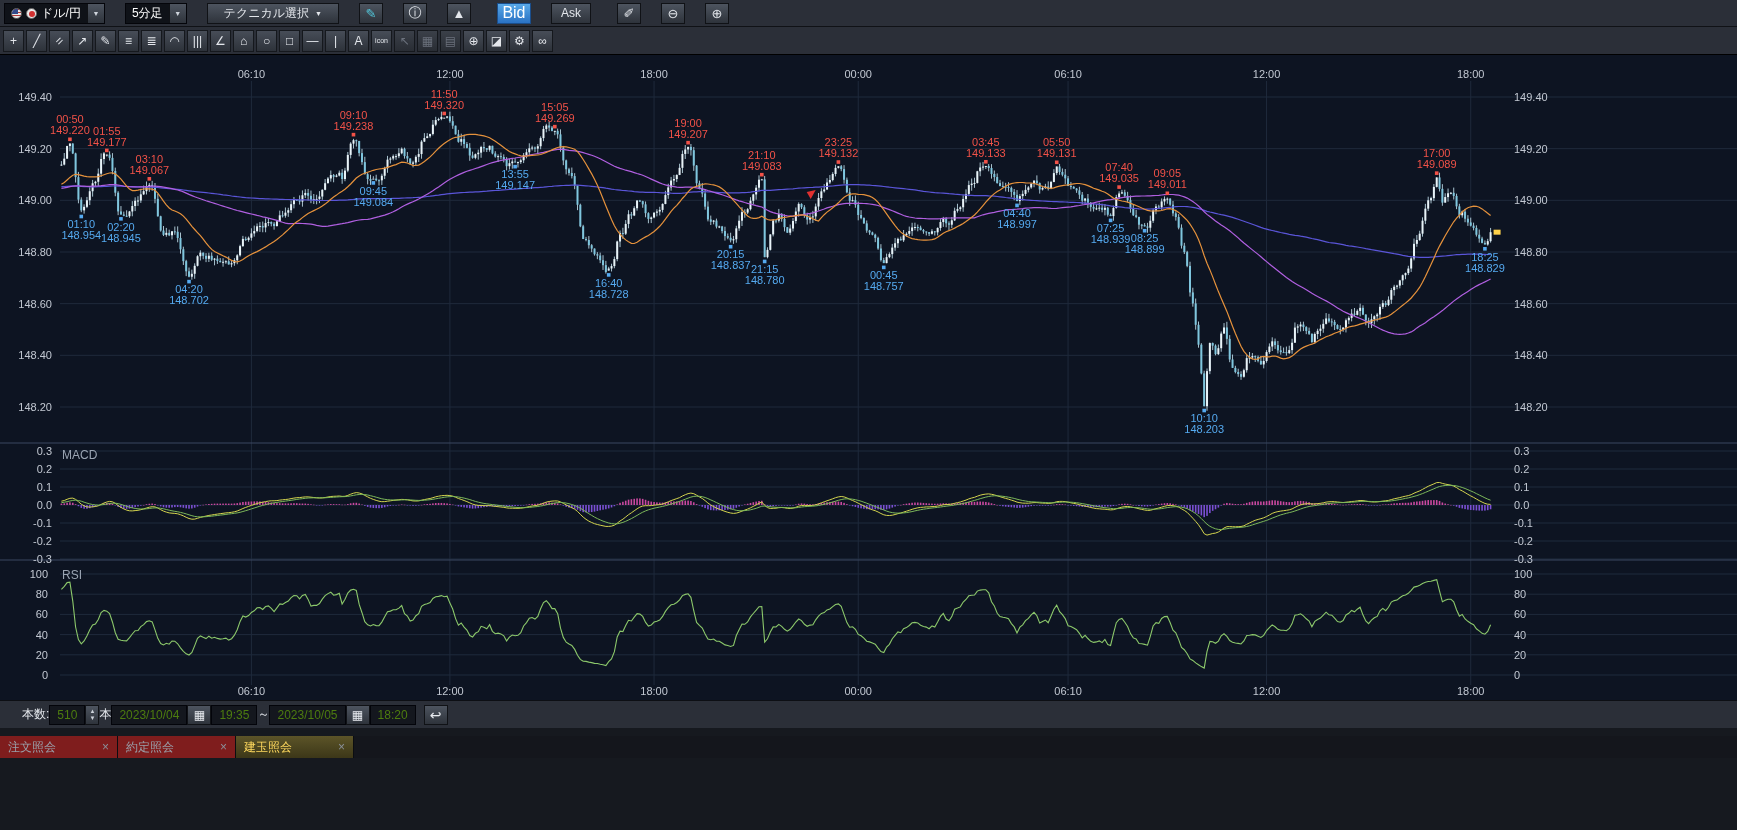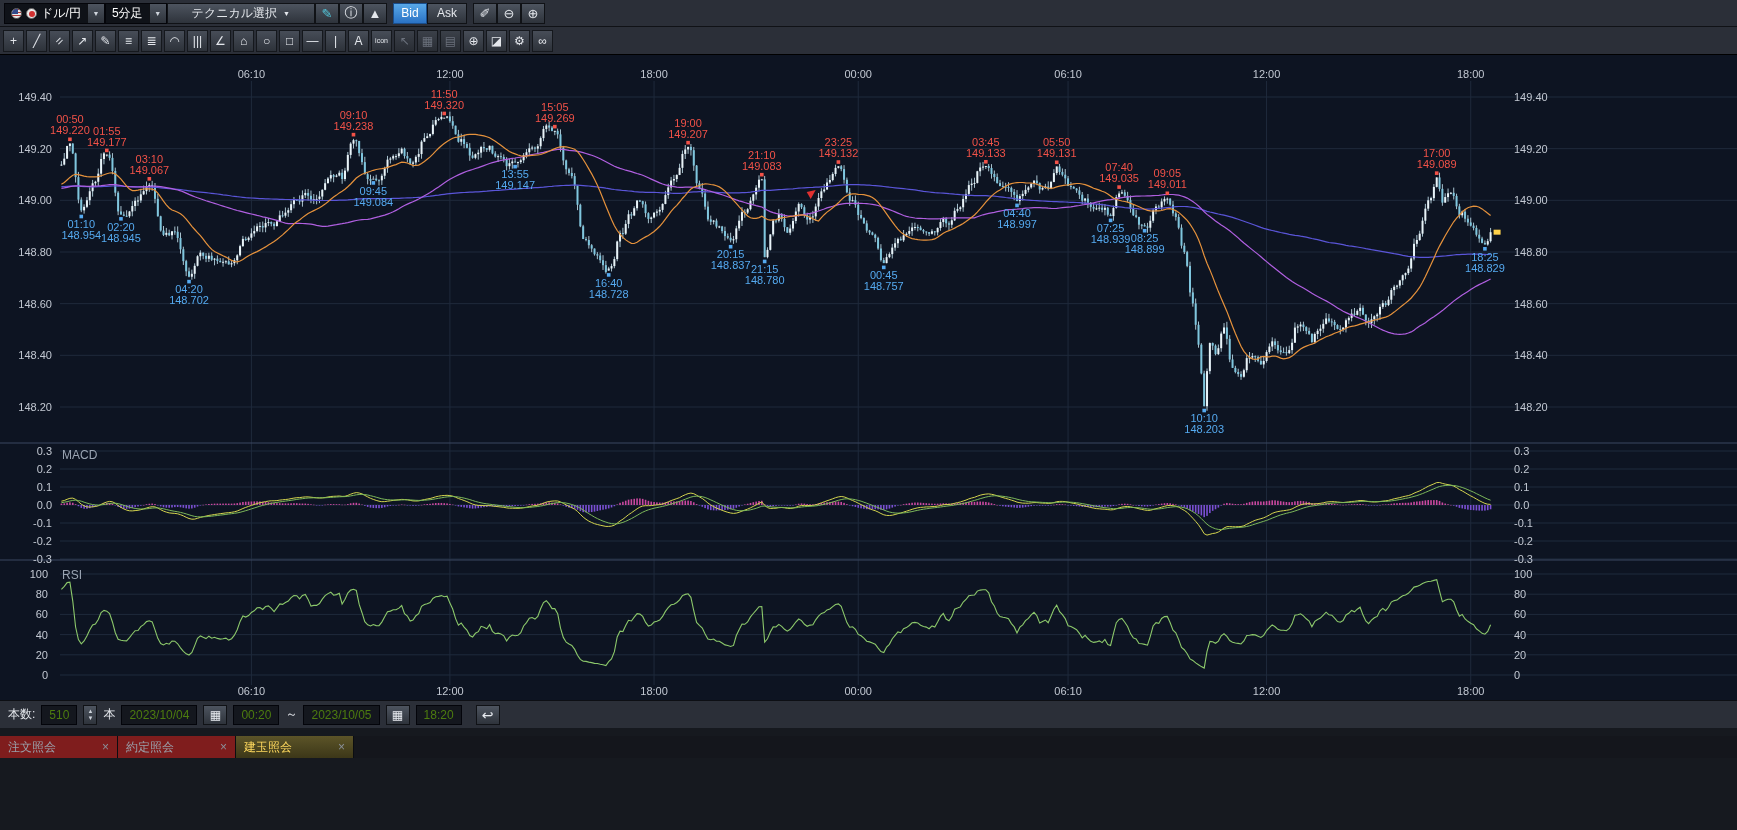--- a/index.html
+++ b/index.html
@@ -1,39 +1,39 @@
 <!DOCTYPE html>
 <html><head>
 <meta charset="utf-8">
 <style>
 *{box-sizing:border-box}
 html,body{margin:0;padding:0}
 body{width:1737px;height:830px;background:#12151d;font-family:"Liberation Sans","DejaVu Sans",sans-serif;overflow:hidden}
 button{font-family:inherit;cursor:default}
-.tb1{height:27px;background:#2b2f38;border-bottom:1px solid #101216;display:flex;align-items:center;padding:2px 4px;gap:0}
+.tb1{height:27px;background:#2b2f38;border-bottom:1px solid #101216;display:flex;align-items:center;padding:2px 4px;gap:20px}
 .selbox{display:flex;align-items:stretch;background:#0f1218;border:1px solid #04050a;height:21px;color:#fff;font-size:12px}
 .selbox .val{display:flex;align-items:center;padding:0 6px;gap:4px}
 .dd{width:17px;background:linear-gradient(#4d545f,#2e333b);border-left:1px solid #101216;display:flex;align-items:center;justify-content:center;font-size:7px;color:#cfd4dc}
-.btn{height:21px;background:linear-gradient(#4d545f,#2e333b);border:1px solid #101216;color:#e4e7ec;font-size:12px;display:flex;align-items:center;gap:6px;padding:0 24px}
+.btn{height:21px;background:linear-gradient(#4d545f,#2e333b);border:1px solid #101216;color:#e4e7ec;font-size:12px;display:flex;align-items:center;gap:6px;padding:0 16px}
 .ico{width:24px;justify-content:center;padding:0;font-size:13px}
 .teal span{color:#52c8dc}
-.bid{width:34px;height:21px;justify-content:center;padding:0;background:linear-gradient(#58a8e8,#2a72c4);border:1px solid #1a4e8c;color:#fff;display:flex;align-items:center;font-size:12px;margin-left:6px}
+.bid{width:34px;height:21px;justify-content:center;padding:0;background:linear-gradient(#58a8e8,#2a72c4);border:1px solid #1a4e8c;color:#fff;display:flex;align-items:center;font-size:16px;margin-left:6px}
 .ask{width:40px;justify-content:center;padding:0;margin-right:6px}
 .flag{width:11px;height:11px;border-radius:50%;position:relative;overflow:hidden;border:1px solid #666;display:inline-block}
 .flag.us{background:repeating-linear-gradient(180deg,#b33838 0,#b33838 1.5px,#e8e8e8 1.5px,#e8e8e8 3px)}
 .flag.us::after{content:"";position:absolute;left:0;top:0;width:6px;height:5px;background:#324b8c}
 .flag.jp{background:#ececec}
 .flag.jp::after{content:"";position:absolute;left:2px;top:2px;width:6px;height:6px;border-radius:50%;background:#d03030}
 .tb2{height:28px;background:#2b2f38;border-bottom:1px solid #000;display:flex;align-items:center;padding:0 3px;gap:2px}
 .tool{width:21px;height:22px;background:linear-gradient(#474d58,#2d323a);border:1px solid #15181d;color:#e4e7ec;font-size:12px;display:flex;align-items:center;justify-content:center;padding:0}
 .tool.disabled{color:#6b717c;background:linear-gradient(#3b4049,#292d34)}
 .tool.small{font-size:7px}
 .rot{display:inline-block;transform:rotate(-45deg)}
 #chart-svg{display:block;background:#0d1422}
-.ctrl{height:28px;background:#2b2f38;border-top:1px solid #0d0f14;display:flex;align-items:center;gap:6px;padding:0 8px;color:#e4e7ec;font-size:12px}
+.ctrl{height:28px;background:#2b2f38;border-top:1px solid #0d0f14;display:flex;align-items:center;padding:0 22px;color:#e4e7ec;font-size:12px}
 .vbox{background:#14171e;border:1px solid #03040a;height:20px;display:flex;align-items:center;justify-content:center;padding:0 7px;color:#4d7c0f;min-width:34px}
 .spin{display:flex;flex-direction:column;justify-content:center;align-items:center;height:20px;width:14px;background:linear-gradient(#4d545f,#2e333b);border:1px solid #101216;color:#cfd4dc;font-size:6px;line-height:7px}
 .cal{width:24px;height:20px;background:linear-gradient(#4d545f,#2e333b);border:1px solid #101216;color:#e8ebf0;font-size:12px;display:flex;align-items:center;justify-content:center;padding:0}
 .undo{margin-left:8px;font-size:14px}
 .gap{height:8px;background:#16191f}
 .tabs{height:22px;background:#14161c;display:flex}
 .tab{width:118px;background:#7f1d1d;border-right:1px solid #0b0d11;color:#9aa1ab;font-size:12px;display:flex;align-items:center;justify-content:space-between;padding:0 8px}
 .tab.active{background:linear-gradient(#5c5428,#3c3718);color:#ffd95e}
 .tab .x{font-size:12px;color:#8a9099}
 .fill{height:72px;background:#16191f}
@@ -1873,21 +1873,21 @@
     <span class="vbox">510</span>
     <span class="spin">
       <span>▲</span>
       <span>▼</span>
     </span>
     <span>本</span>
     <span class="vbox">2023/10/04</span>
     <button class="cal">
         <span>▦</span>
       </button>
-    <span class="vbox">00:20</span>
+    <span class="vbox">19:35</span>
     <span>～</span>
     <span class="vbox">2023/10/05</span>
     <button class="cal">
         <span>▦</span>
       </button>
     <span class="vbox">18:20</span>
     <button class="cal undo">
         <span>↩</span>
       </button>
   </div>

